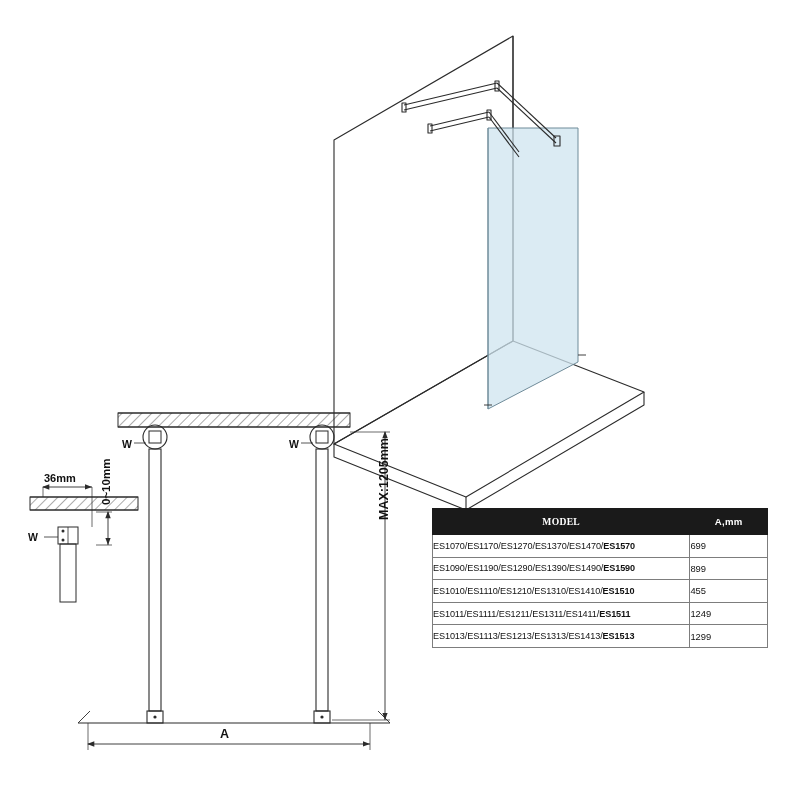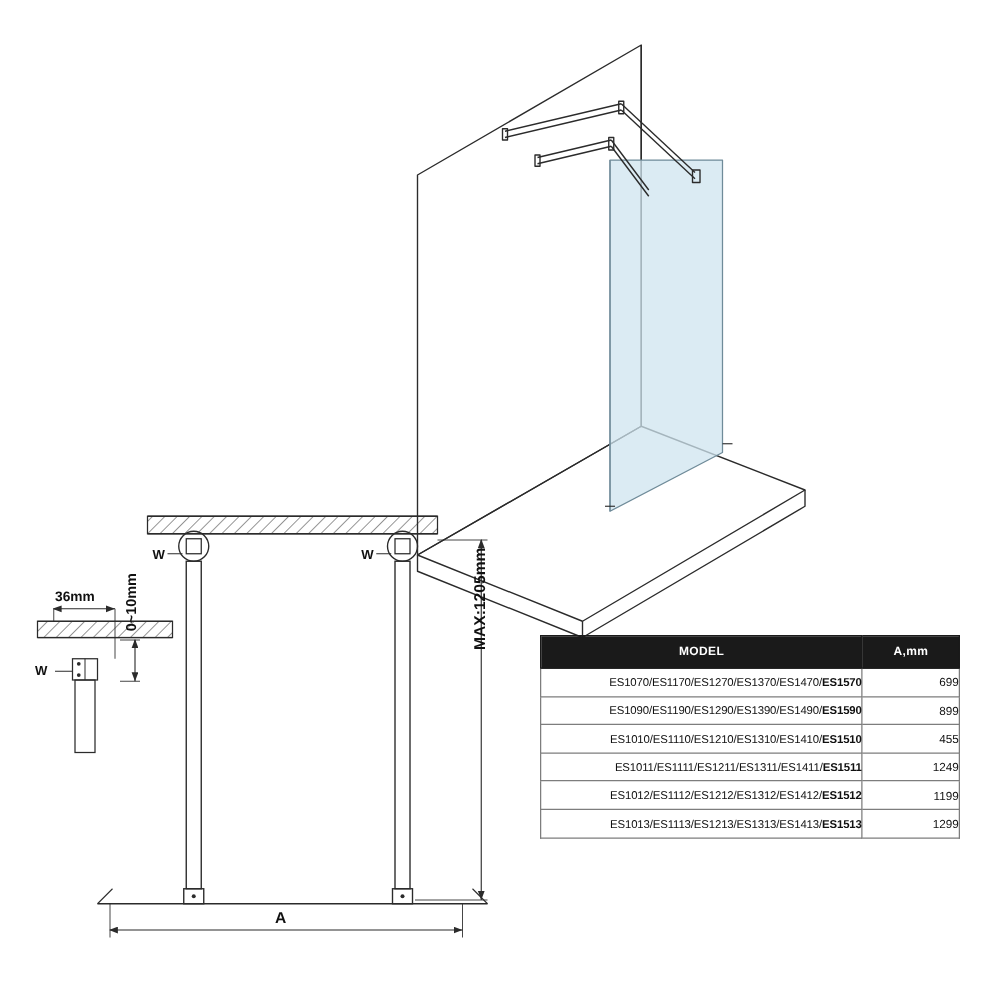--- a/index.html
+++ b/index.html
@@ -21,26 +21,26 @@
     font-size:9.3px;
   }
   .tbl th{
     background:#1a1a1a;color:#ffffff;
     font-weight:bold;
     font-size:9.6px;
     padding:7px 0 7px 0;
     border:1px solid #1a1a1a;
     letter-spacing:.3px;
   }
-  .tbl th.c1{width:258px;}
+  .tbl th.c1{width:258px;font-family:Liberation Serif, serif;}
   .tbl th.c2{width:78px;}
   .tbl td{
     border:1px solid #7d7d7d;
     padding:5.3px 0;
-    text-align:right;
+    text-align:left;
     color:#111;
     font-size:9.1px;
   }
   .tbl td.model{letter-spacing:-.1px;}
   .tbl td.model b{font-weight:bold;}
   .tbl td.val{font-size:9.4px;margin-top:39px;}
   .lbl{position:absolute;font-size:11px;font-weight:bold;color:#111;}
   .lbl-36{left:44px;top:472px;font-size:11px;}
   .lbl-010{left:100px;top:505px;font-size:11.5px;transform:rotate(-90deg);transform-origin:left top;}
   .lbl-w1{left:122px;top:438px;font-size:10.5px;}
@@ -192,23 +192,19 @@
         </tr>
         <tr>
           <td class="model"><span>ES1010/ES1110/ES1210/ES1310/ES1410/</span><b>ES1510</b></td>
           <td class="val">455</td>
         </tr>
         <tr>
           <td class="model"><span>ES1011/ES1111/ES1211/ES1311/ES1411/</span><b>ES1511</b></td>
           <td class="val">1249</td>
         </tr>
         <tr>
-          <td class="model"><span>ES1012/ES1112/ES1212/ES1312/ES1412/</span><b>ES1512</b></td>
-          <td class="val">1199</td>
-        </tr>
-        <tr>
           <td class="model"><span>ES1013/ES1113/ES1213/ES1313/ES1413/</span><b>ES1513</b></td>
           <td class="val">1299</td>
         </tr>
       </tbody>
   </table>
 
 </div>
 
 </body></html>

